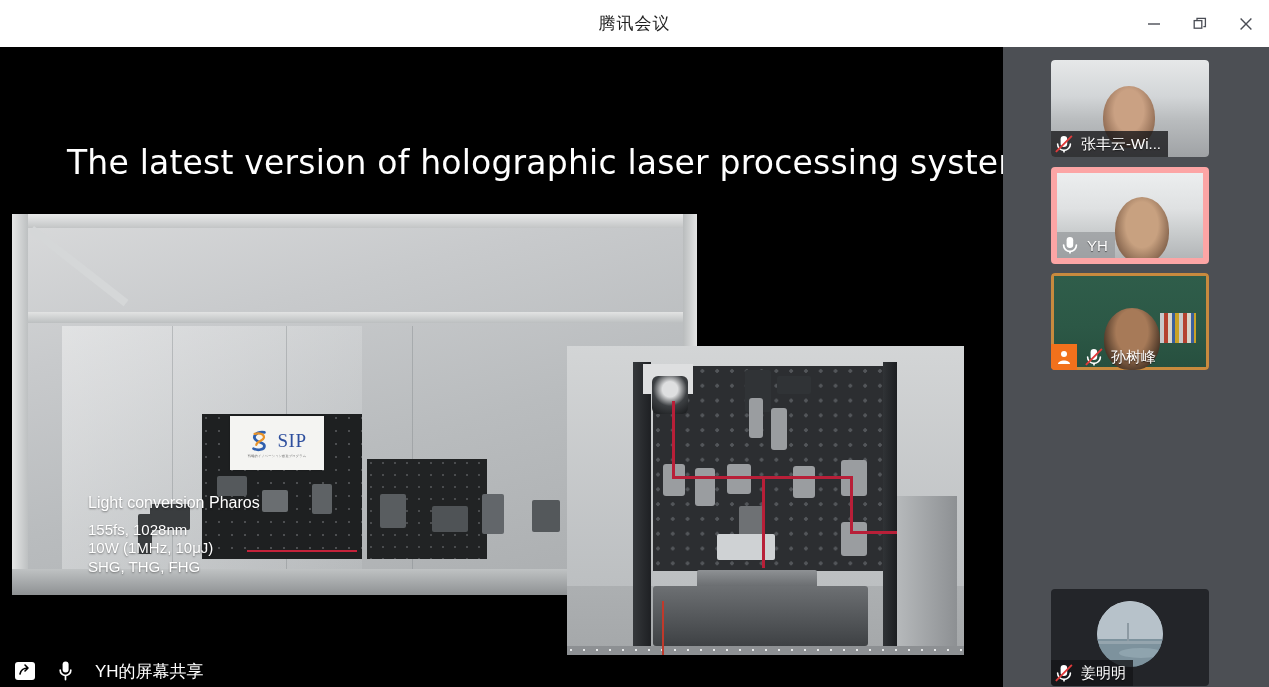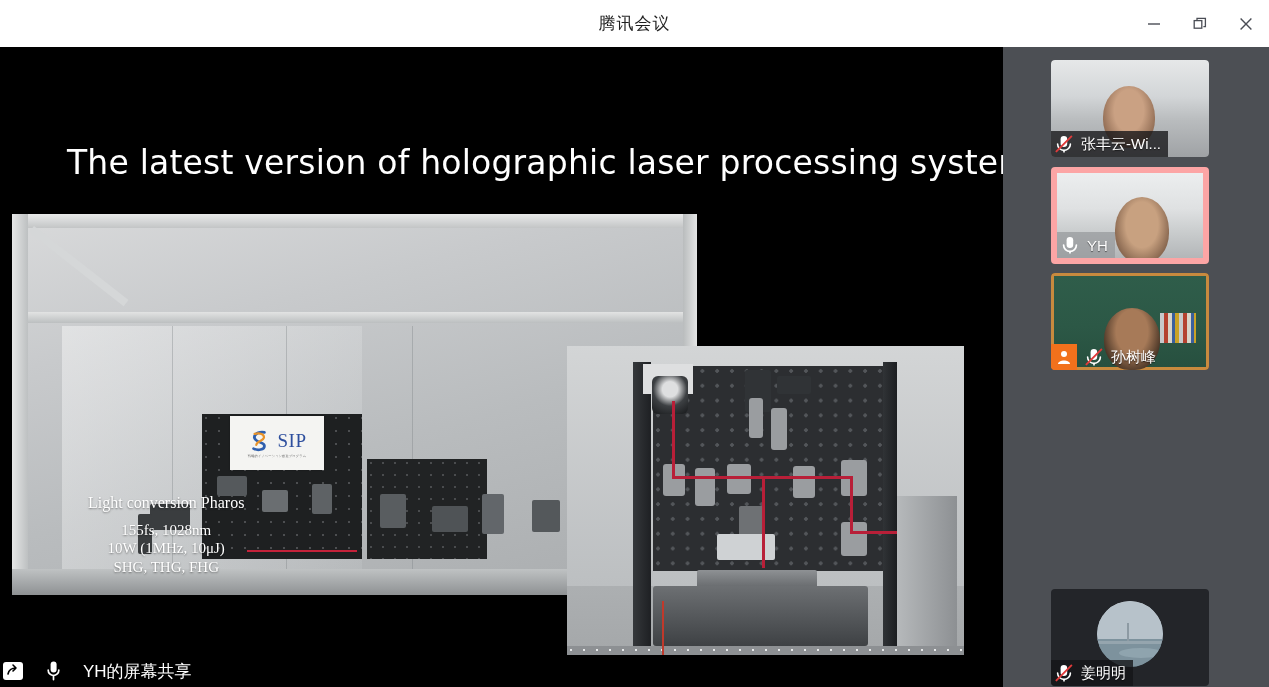--- a/index.html
+++ b/index.html
@@ -96,22 +96,22 @@
   .sip-row { display: flex; align-items: center; gap: 8px; }
   .sip-mark { width: 22px; height: 24px; }
   .sip-text {
     font-family: "Liberation Serif", "DejaVu Serif", serif;
     font-size: 19px; color: #2e4f9e; letter-spacing: 0.5px;
   }
   .sip-sub { font-size: 3.2px; color: #6b6b6b; letter-spacing: .2px; }
 
   .annot {
     position: absolute; left: 76px; top: 280px;
-    font-family: Liberation Serif, serif;
-    color: #ffffff; text-shadow: 0 1px 2px rgba(0,0,0,.45); text-align: center;
+    font-family: Liberation Sans, sans-serif;
+    color: #ffffff; text-shadow: 0 1px 2px rgba(0,0,0,.45);
   }
   .annot-head { font-size: 16px; margin-bottom: 9px; }
   .annot-line { font-size: 15px; line-height: 1.22; }
 
   
   .pl-bench {
     position: absolute; left: 110px; top: 358px; width: 575px; height: 165px;
     background: linear-gradient(180deg,#b4b7b9,#9b9ea0);
   }
   .pl-board {
@@ -209,21 +209,21 @@
   }
   .pr-redwire {
     position: absolute; left: 95px; top: 255px; width: 2px; height: 70px;
     background: #c0392b;
   }
 
   
   .sharebar {
     position: absolute; left: 0; top: 655px; width: 1003px; height: 32px;
     background: #000000; display: flex; align-items: center; gap: 22px;
-    padding-left: 2px;
+    padding-left: 14px;
   }
   .sharebar .icon { display: flex; align-items: center; }
   .share-label {
     font-size: 17px; color: #ffffff; white-space: nowrap;
   }
 
   
   .sidebar {
     position: absolute; left: 1003px; top: 47px; width: 266px; height: 640px;
     background: #4c4f54;

